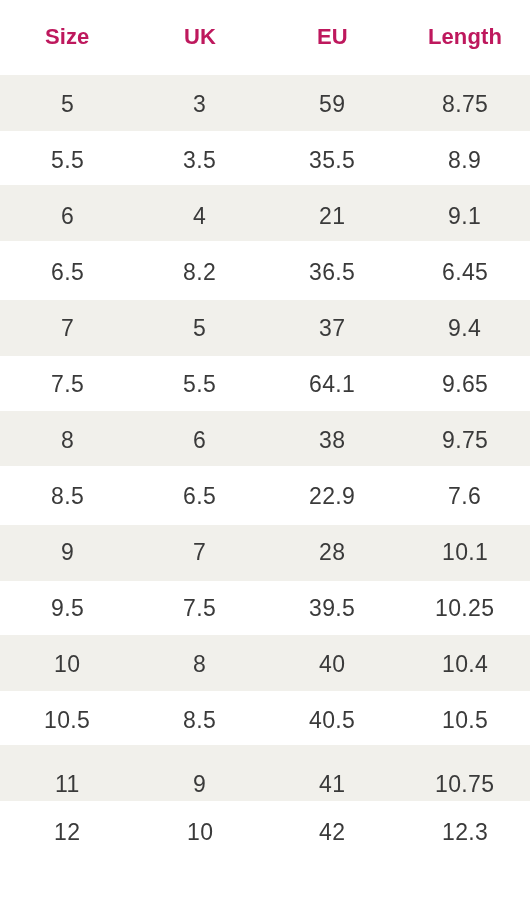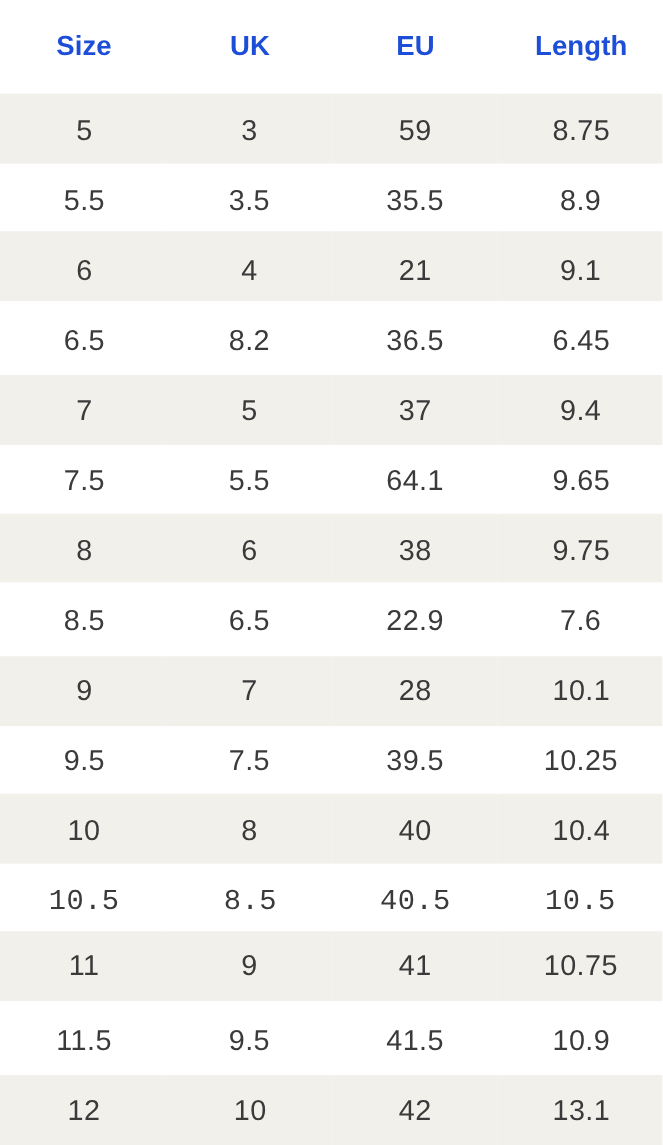--- a/index.html
+++ b/index.html
@@ -19,21 +19,21 @@
     width: 530px;
     border-collapse: collapse;
     border-spacing: 0;
     table-layout: fixed;
   }
   #size-chart col { width: 132.5px; }
   #size-chart thead th {
     height: 75px;
     font-size: 22px;
     font-weight: 700;
-    color: #1d4ed8;
+    color: #be185d;
     text-align: center;
     vertical-align: middle;
     padding: 0;
     background: #ffffff;
     letter-spacing: 0.1px;
   }
   #size-chart tbody td {
     height: 56px;
     font-size: 23px;
     font-weight: 400;
@@ -70,24 +70,24 @@
   #size-chart tbody tr:nth-child(7) td { height: 55.5px; }
   #size-chart tbody tr:nth-child(7) td span.cell { top: 2.45px; }
   #size-chart tbody tr:nth-child(8) td { height: 59px; }
   #size-chart tbody tr:nth-child(8) td span.cell { top: 1.2px; }
   #size-chart tbody tr:nth-child(9) td { height: 55.7px; }
   #size-chart tbody tr:nth-child(9) td span.cell { top: -0.15px; }
   #size-chart tbody tr:nth-child(10) td { height: 54.4px; }
   #size-chart tbody tr:nth-child(10) td span.cell { top: 0.8px; }
   #size-chart tbody tr:nth-child(11) td { height: 55.6px; }
   #size-chart tbody tr:nth-child(11) td span.cell { top: 1.8px; }
-  #size-chart tbody tr:nth-child(12) td { height: 54.3px; font-family: Liberation Mono, monospace; }
+  #size-chart tbody tr:nth-child(12) td { height: 54.3px; }
   #size-chart tbody tr:nth-child(12) td span.cell { top: 2.85px; }
   #size-chart tbody tr:nth-child(13) td { height: 55.7px; }
-  #size-chart tbody tr:nth-child(13) td span.cell { top: 0; }
+  #size-chart tbody tr:nth-child(13) td span.cell { top: 12px; }
   #size-chart tbody tr:nth-child(14) td { height: 59.3px; }
   #size-chart tbody tr:nth-child(14) td span.cell { top: 2.35px; }
   #size-chart tbody tr:nth-child(15) td { height: 56px; }
   #size-chart tbody tr:nth-child(15) td span.cell { top: 0.7px; }
 </style>
 </head>
 <body>
 
 <table id="size-chart">
   <colgroup>
@@ -177,25 +177,19 @@
       <td><span class="cell">40.5</span></td>
       <td><span class="cell">10.5</span></td>
     </tr>
     <tr>
       <td><span class="cell">11</span></td>
       <td><span class="cell">9</span></td>
       <td><span class="cell">41</span></td>
       <td><span class="cell">10.75</span></td>
     </tr>
     <tr>
-      <td><span class="cell">11.5</span></td>
-      <td><span class="cell">9.5</span></td>
-      <td><span class="cell">41.5</span></td>
-      <td><span class="cell">10.9</span></td>
-    </tr>
-    <tr>
       <td><span class="cell">12</span></td>
       <td><span class="cell">10</span></td>
       <td><span class="cell">42</span></td>
-      <td><span class="cell">13.1</span></td>
+      <td><span class="cell">12.3</span></td>
     </tr>
   </tbody>
 </table>
 
 </body></html>

